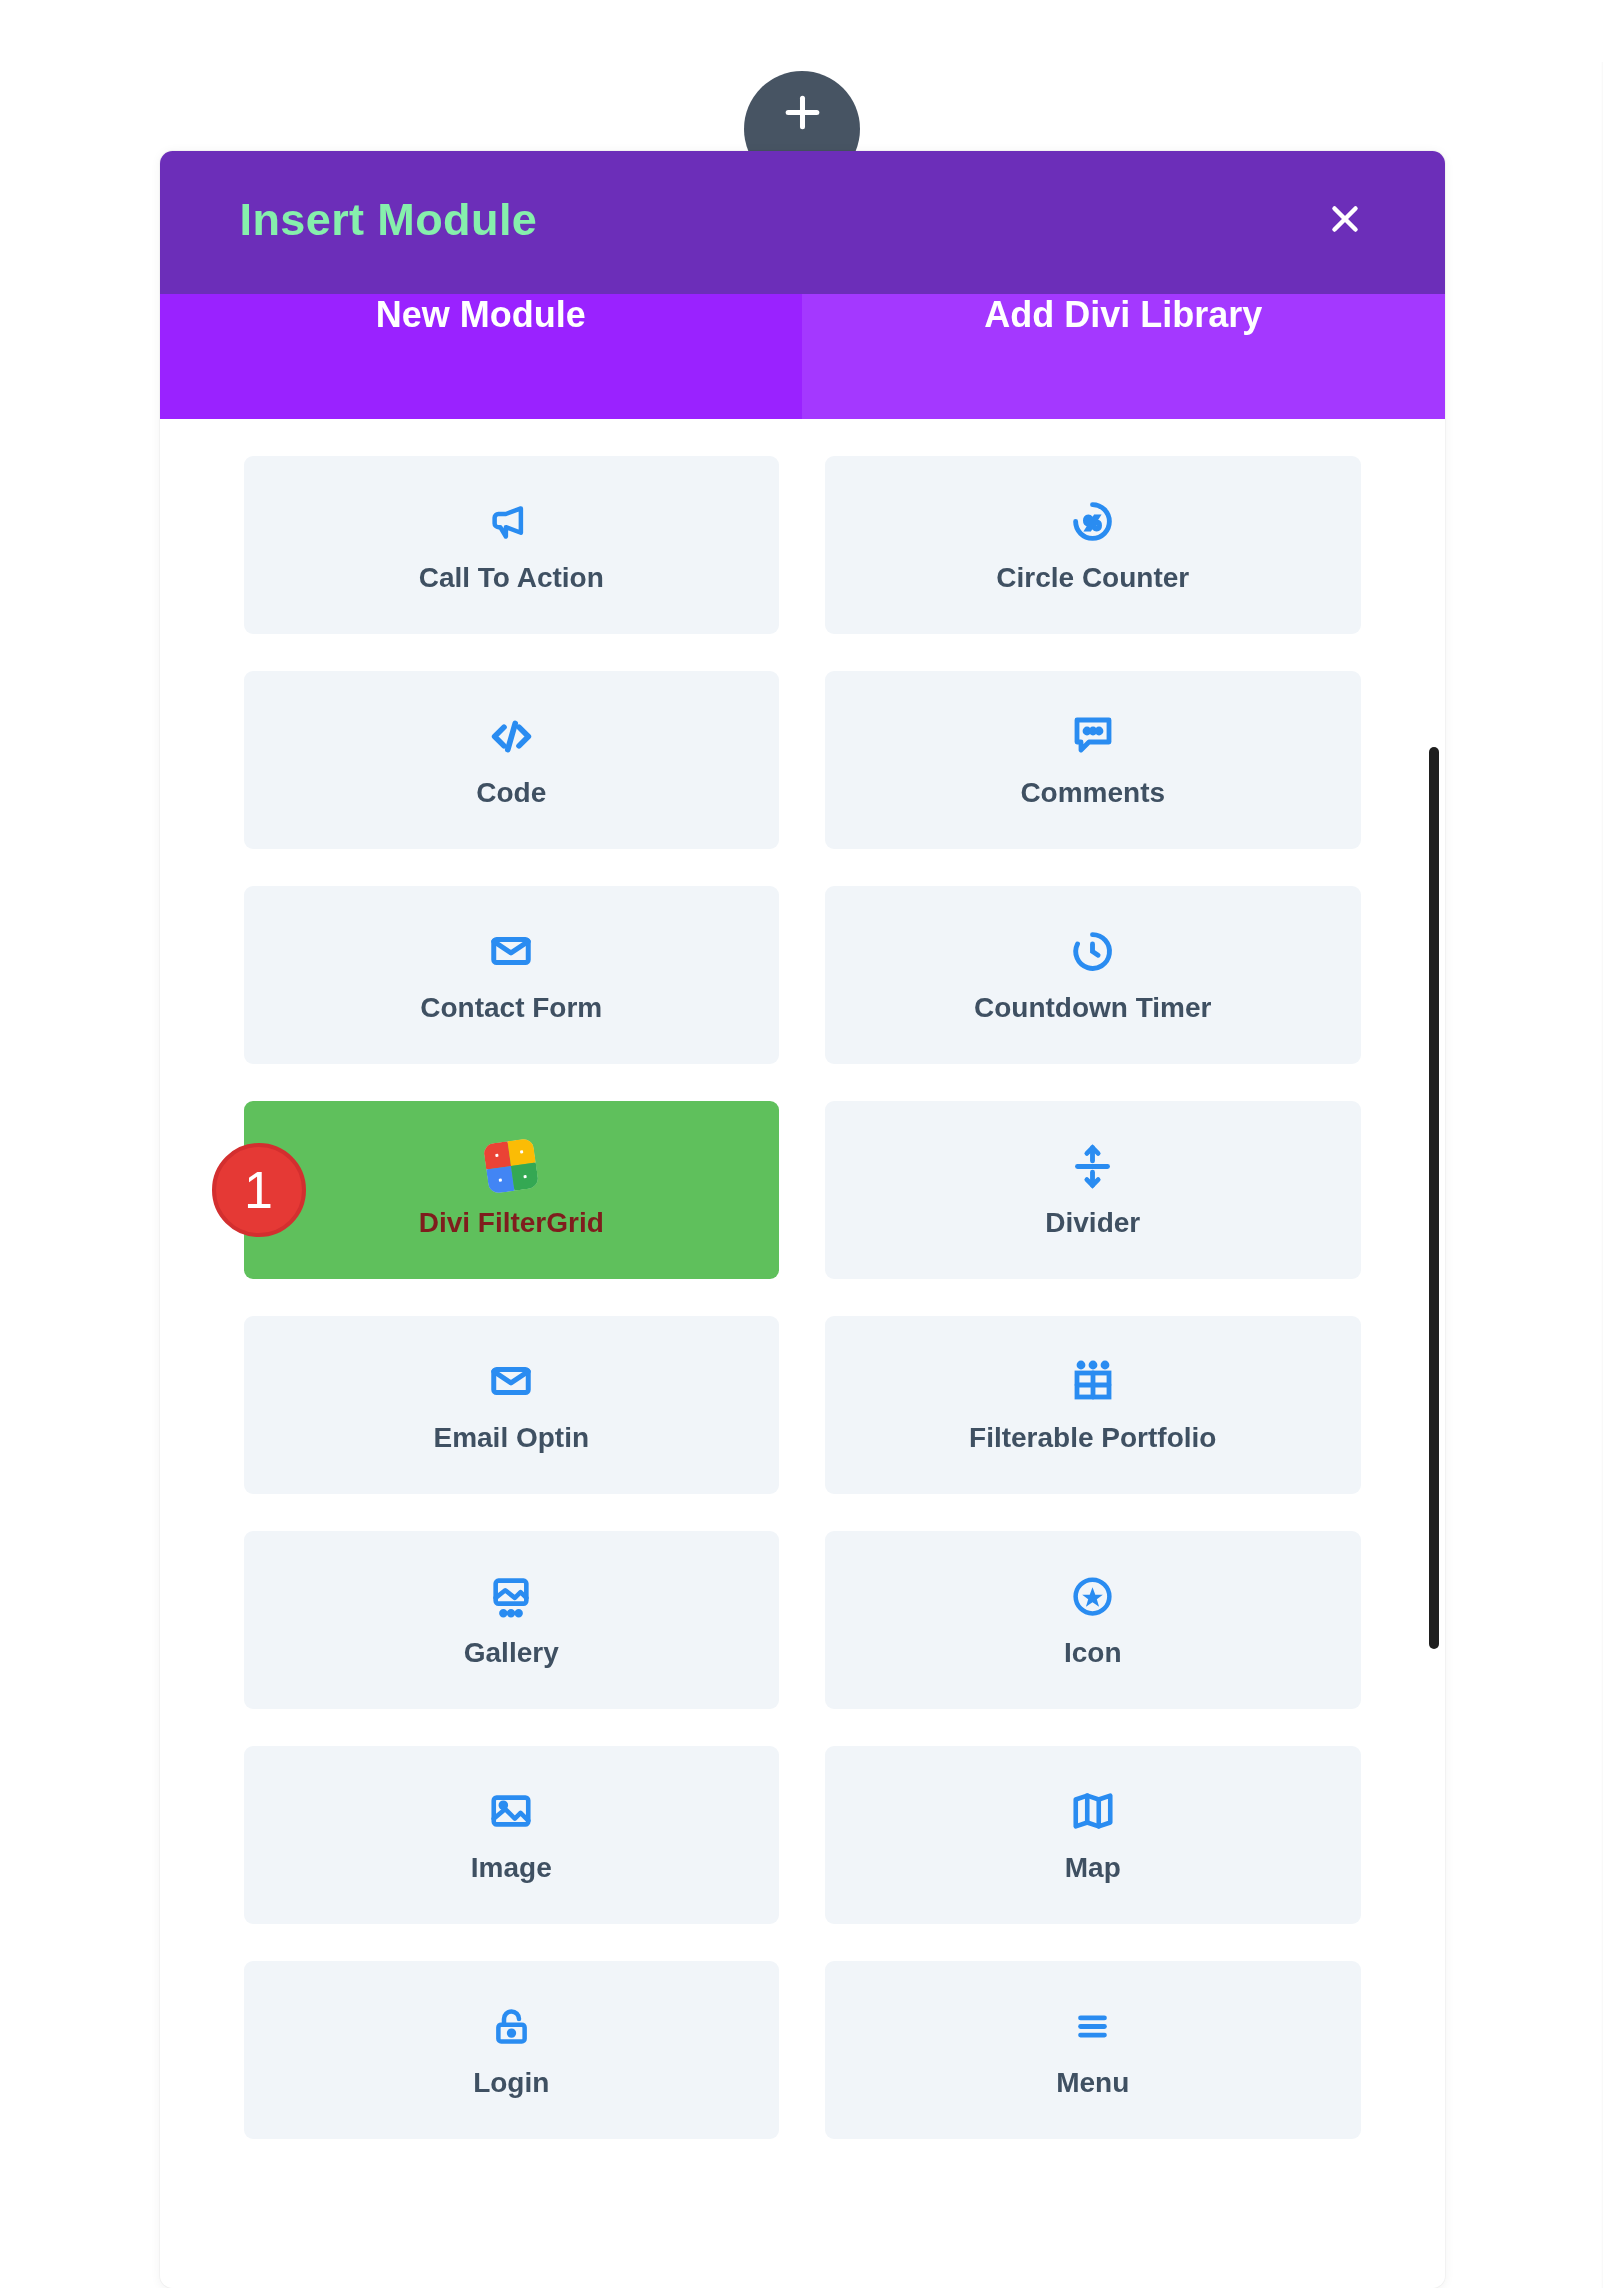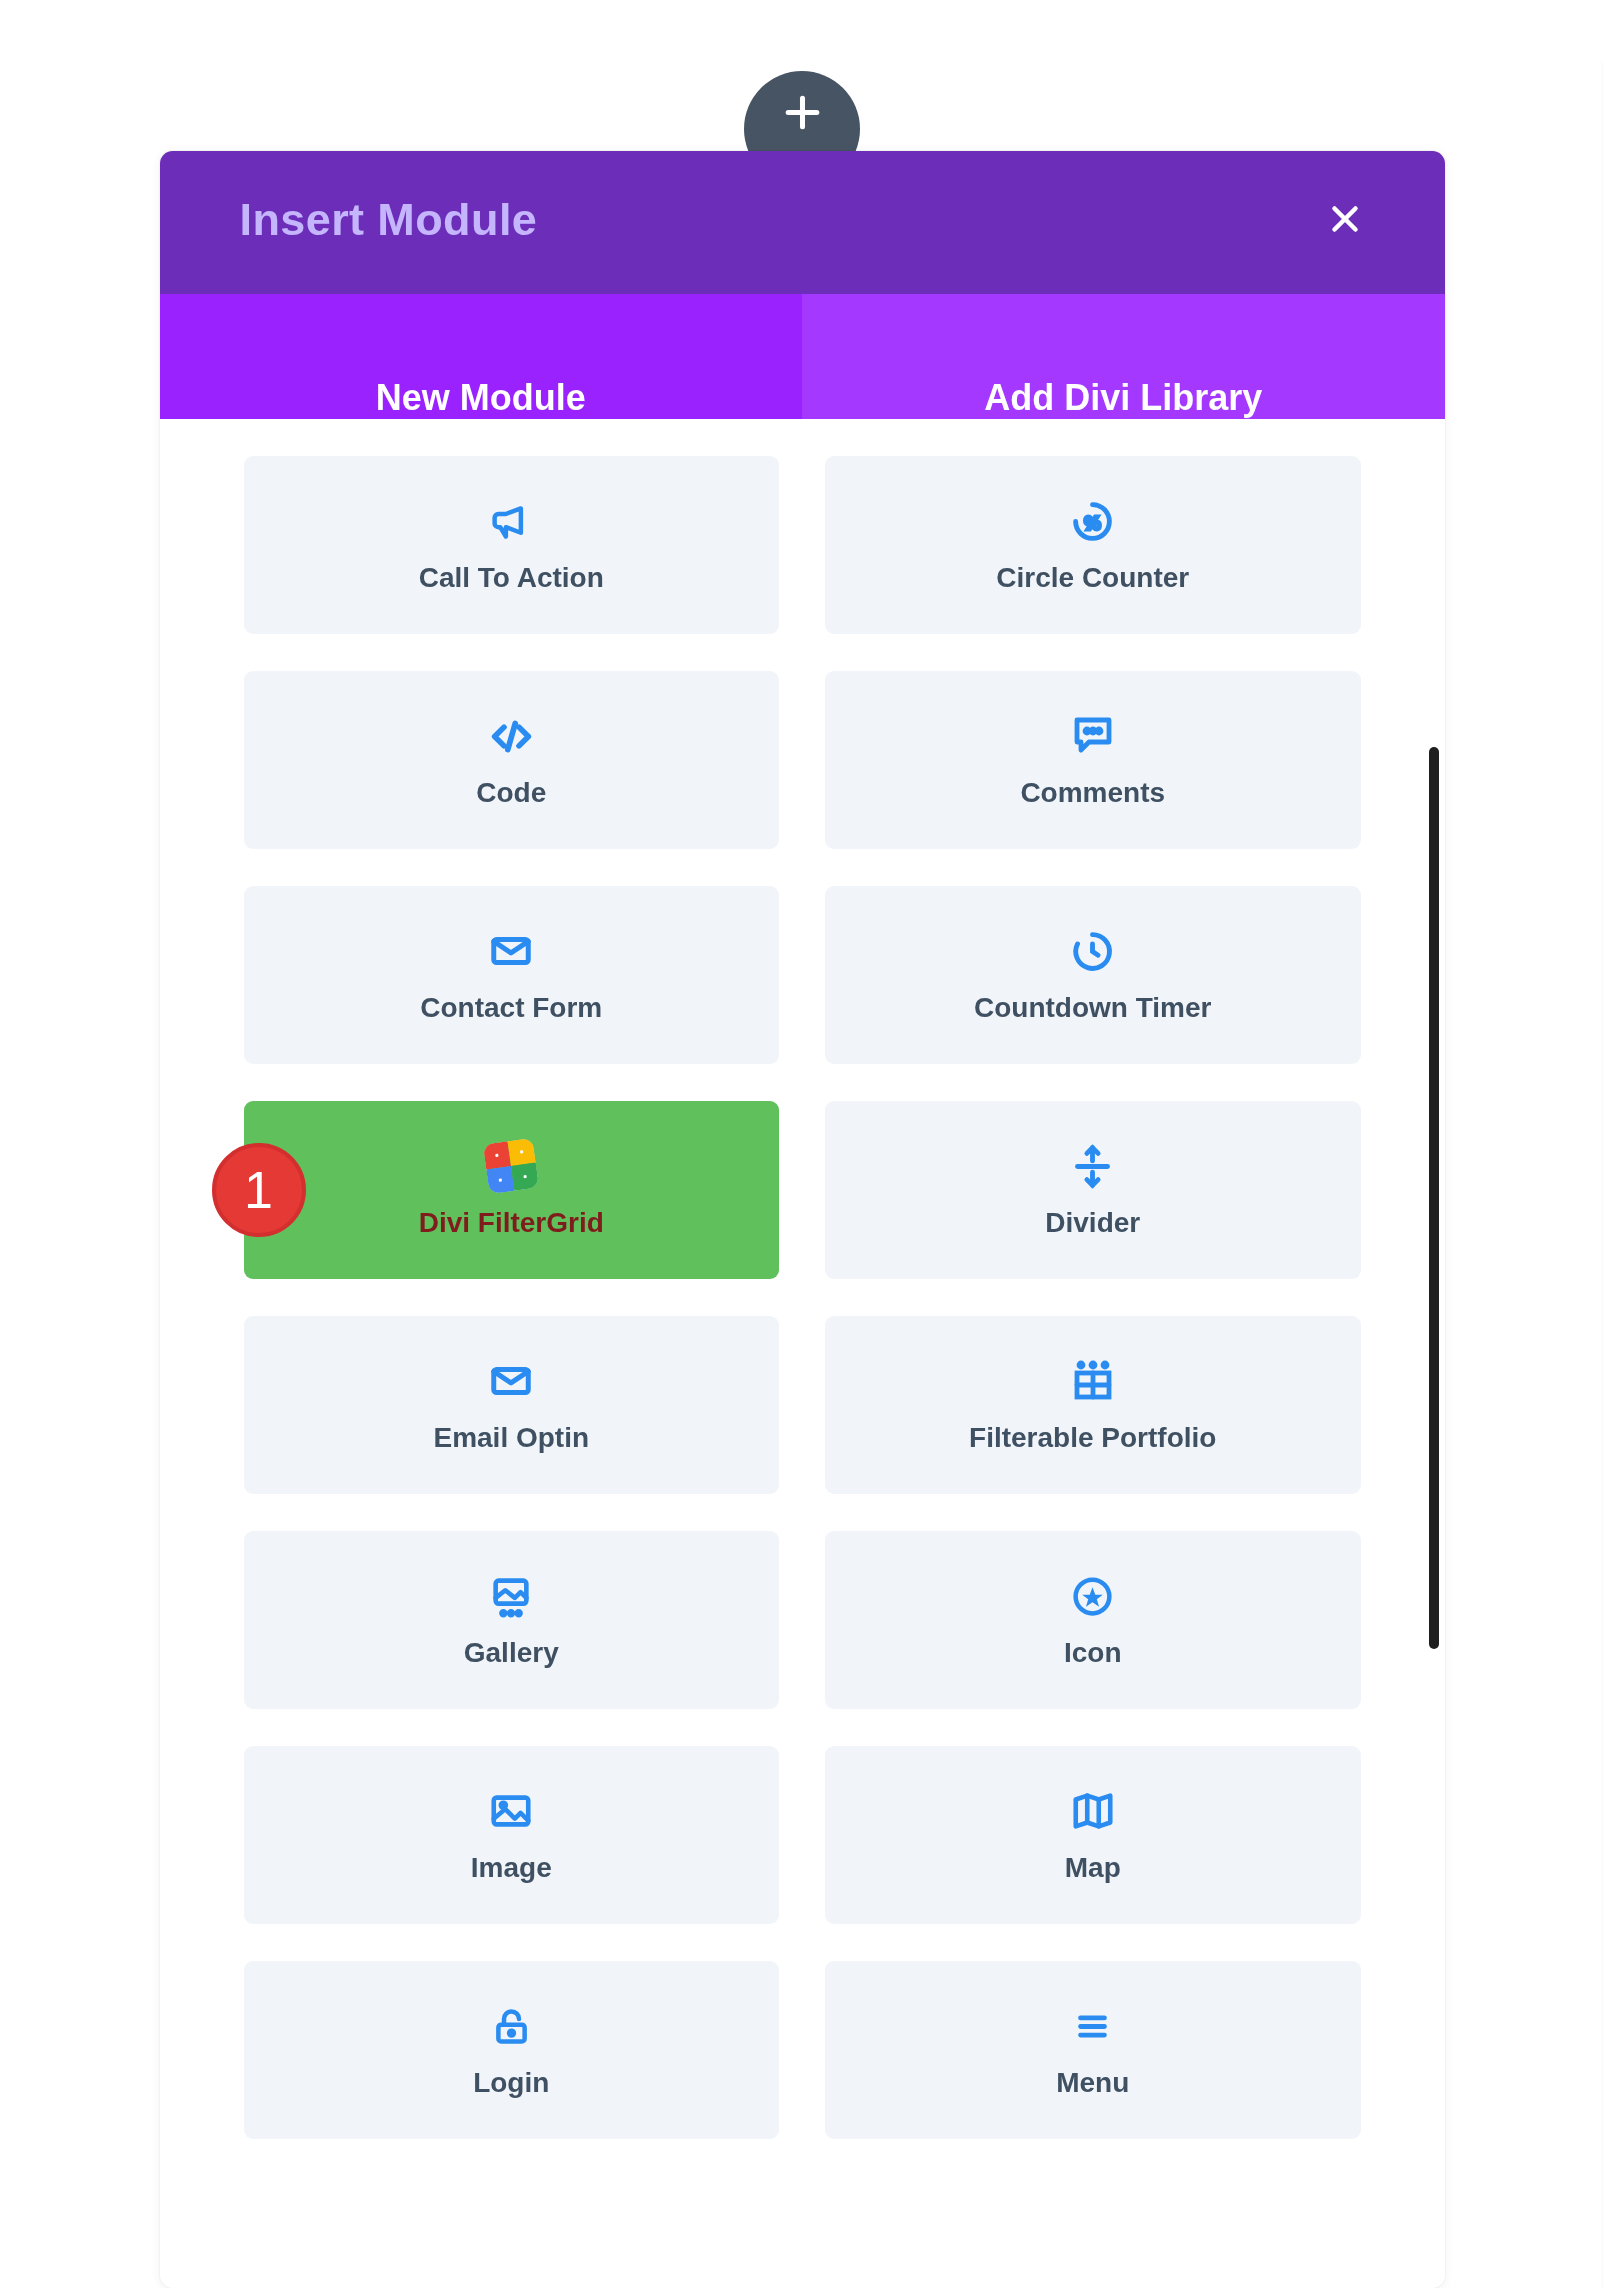--- a/index.html
+++ b/index.html
@@ -51,21 +51,21 @@
     background: #ffffff;
     border-radius: 12.5px;
     box-shadow: 0 1.8px 10.7px rgba(0,0,0,0.06), 0 0 0 0.9px rgba(0,0,0,0.03);
     overflow: hidden;
     position: relative;
     z-index: 2;
   }
 
   .modal-header {
     background: #6c2eb9;
-    color: #c4b5fd;
+    color: #86efac;
     padding: 43px 80px 48px 80px;
     display: flex;
     align-items: center;
     justify-content: space-between;
   }
 
   .modal-title {
     font-size: 45px;
     font-weight: 800;
     letter-spacing: 0.4px;
@@ -85,21 +85,21 @@
     height: 125px;
   }
 
   .tab {
     flex: 1;
     background: #a438ff;
     color: #ffffff;
     font-size: 36px;
     font-weight: 700;
     display: flex;
-    align-items: flex-end;
+    align-items: flex-start;
     justify-content: center;
     cursor: pointer;
   }
 
   .tab.active {
     background: #9a22ff;
   }
 
   .grid-wrap {
     position: relative;

